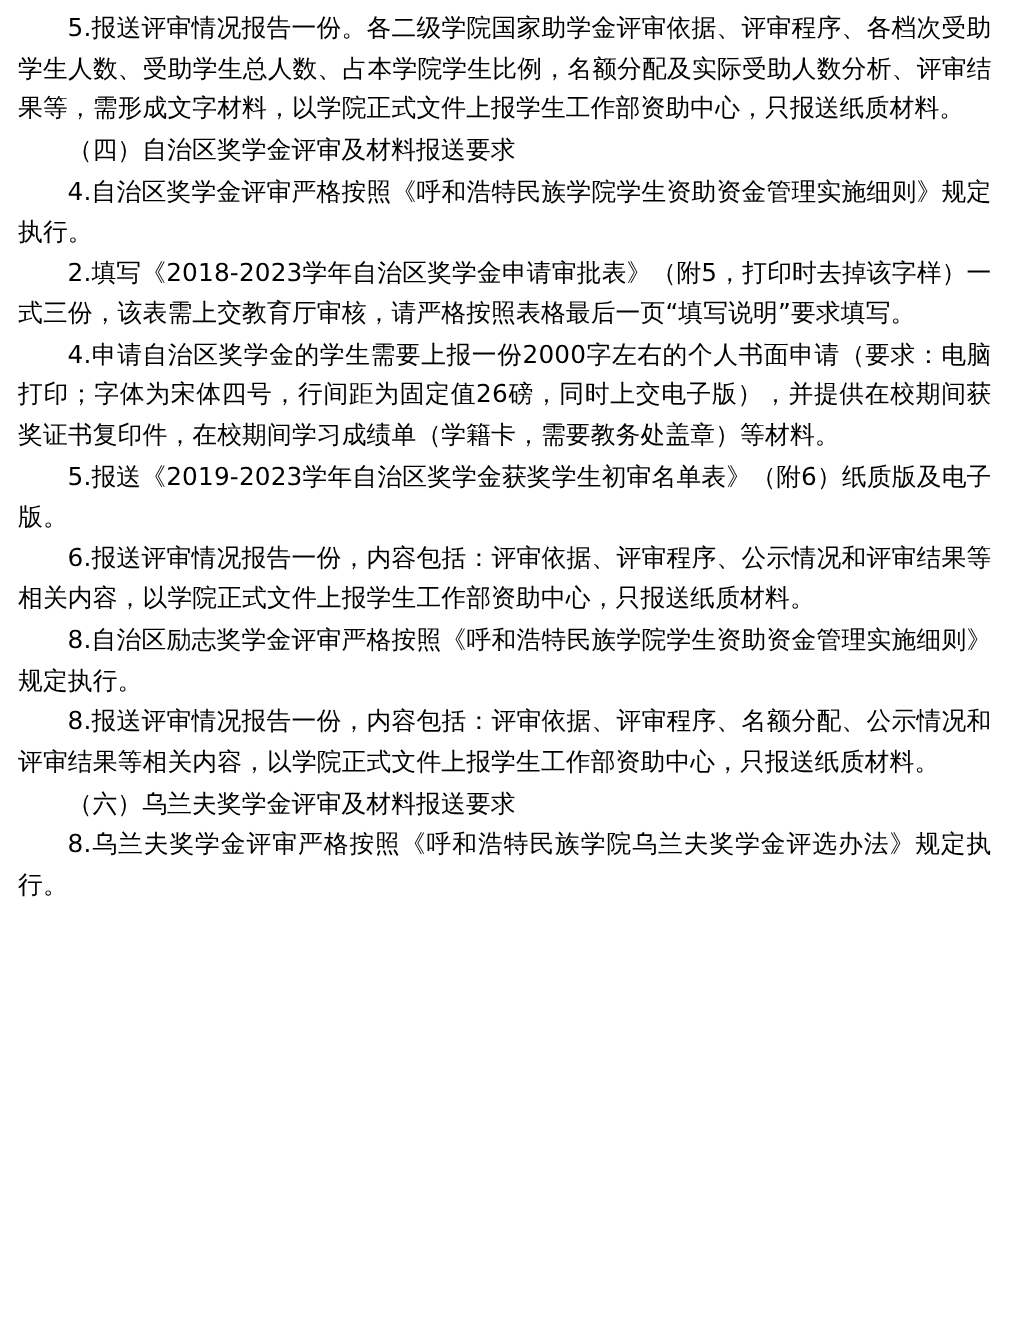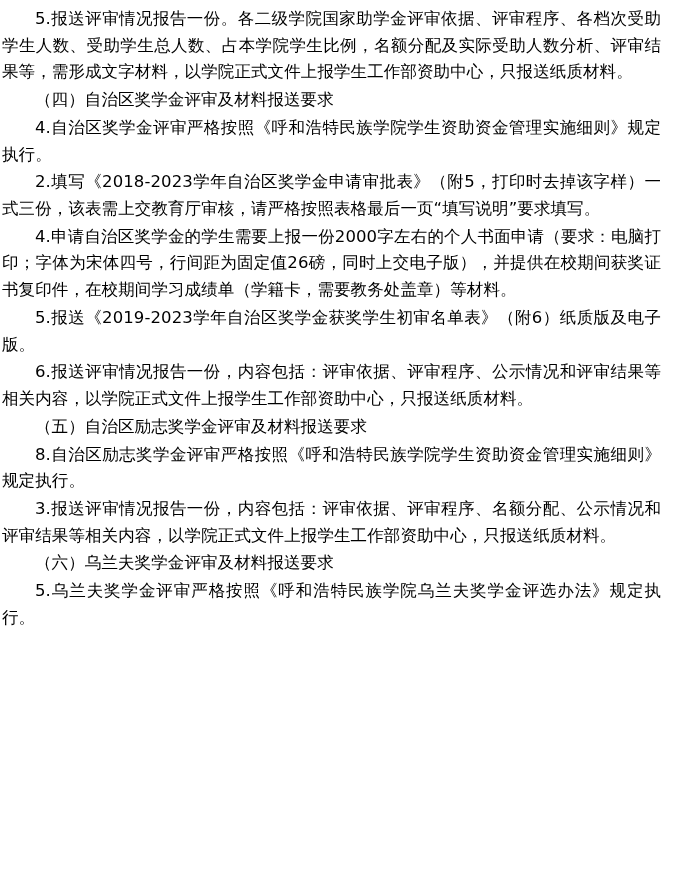--- a/index.html
+++ b/index.html
@@ -11,21 +11,21 @@
     width: 675px;
     height: 893px;
     font-family: "DejaVu Sans", "Liberation Sans", sans-serif;
     color: #000000;
     overflow: hidden;
   }
   #doc {
     box-sizing: border-box;
     width: 675px;
     height: 893px;
-    padding: 6px 14px 0 2px;
+    padding: 6px 14px 0 12px;
   }
   .para {
     font-size: 16.5px;
     line-height: 1.62;
     text-align: justify;
     text-justify: inter-ideograph;
     margin: 0 0 1px 0;
     letter-spacing: 0.1px;
     text-indent: 2em;
   }
@@ -34,18 +34,17 @@
 <body>
 
 <div id="doc">
   <p class="para">5.报送评审情况报告一份。各二级学院国家助学金评审依据、评审程序、各档次受助学生人数、受助学生总人数、占本学院学生比例，名额分配及实际受助人数分析、评审结果等，需形成文字材料，以学院正式文件上报学生工作部资助中心，只报送纸质材料。</p>
   <p class="para">（四）自治区奖学金评审及材料报送要求</p>
   <p class="para">4.自治区奖学金评审严格按照《呼和浩特民族学院学生资助资金管理实施细则》规定执行。</p>
   <p class="para">2.填写《2018-2023学年自治区奖学金申请审批表》（附5，打印时去掉该字样）一式三份，该表需上交教育厅审核，请严格按照表格最后一页“填写说明”要求填写。</p>
   <p class="para">4.申请自治区奖学金的学生需要上报一份2000字左右的个人书面申请（要求：电脑打印；字体为宋体四号，行间距为固定值26磅，同时上交电子版），并提供在校期间获奖证书复印件，在校期间学习成绩单（学籍卡，需要教务处盖章）等材料。</p>
   <p class="para">5.报送《2019-2023学年自治区奖学金获奖学生初审名单表》（附6）纸质版及电子版。</p>
   <p class="para">6.报送评审情况报告一份，内容包括：评审依据、评审程序、公示情况和评审结果等相关内容，以学院正式文件上报学生工作部资助中心，只报送纸质材料。</p>
-  <p class="para">（五）自治区励志奖学金评审及材料报送要求</p>
   <p class="para">8.自治区励志奖学金评审严格按照《呼和浩特民族学院学生资助资金管理实施细则》规定执行。</p>
-  <p class="para">3.报送评审情况报告一份，内容包括：评审依据、评审程序、名额分配、公示情况和评审结果等相关内容，以学院正式文件上报学生工作部资助中心，只报送纸质材料。</p>
+  <p class="para">8.报送评审情况报告一份，内容包括：评审依据、评审程序、名额分配、公示情况和评审结果等相关内容，以学院正式文件上报学生工作部资助中心，只报送纸质材料。</p>
   <p class="para">（六）乌兰夫奖学金评审及材料报送要求</p>
-  <p class="para">5.乌兰夫奖学金评审严格按照《呼和浩特民族学院乌兰夫奖学金评选办法》规定执行。</p>
+  <p class="para">8.乌兰夫奖学金评审严格按照《呼和浩特民族学院乌兰夫奖学金评选办法》规定执行。</p>
 </div>
 
 </body></html>

